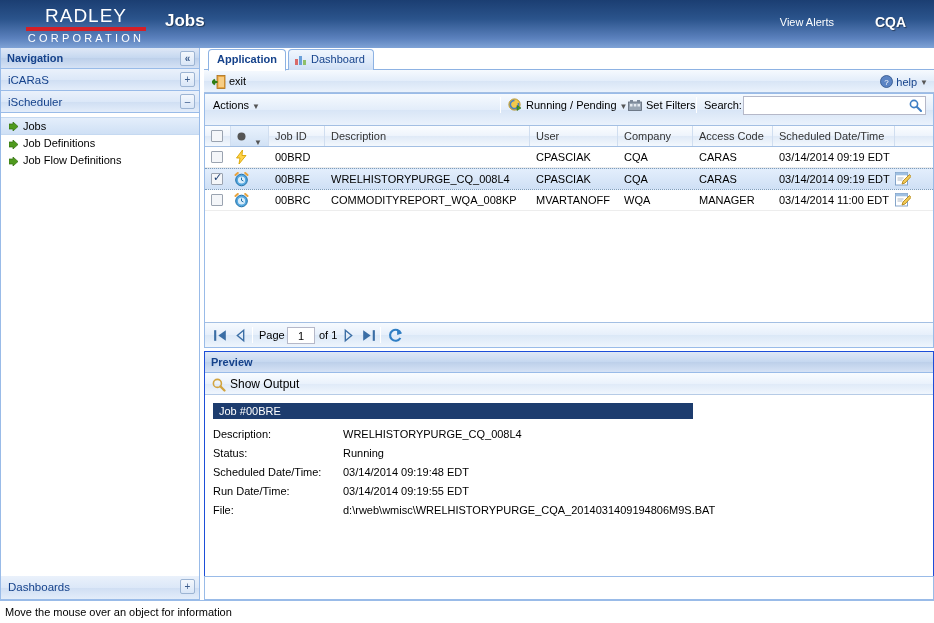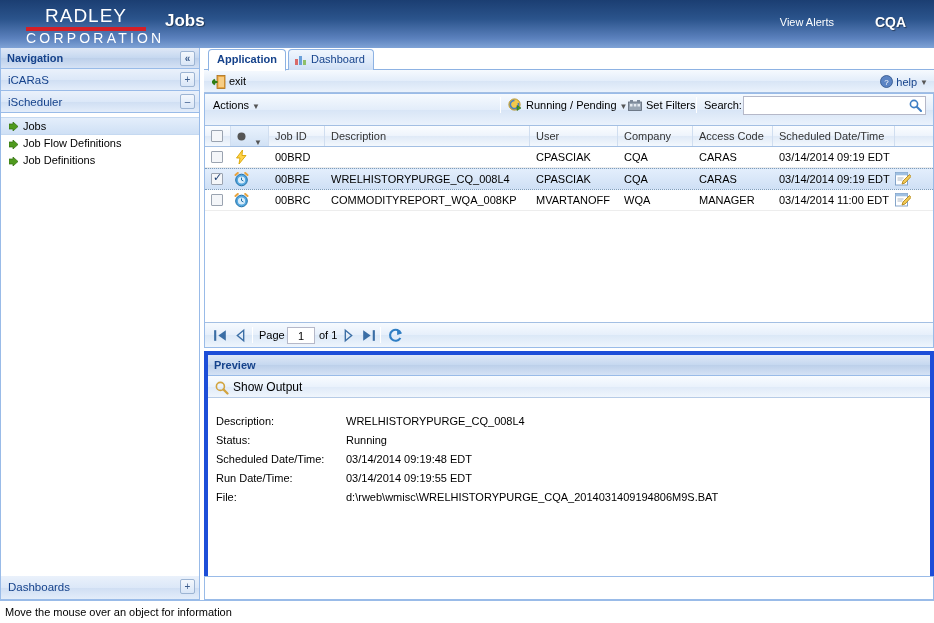--- a/index.html
+++ b/index.html
@@ -24,21 +24,21 @@
   }
   #logo-word {
     font-family: "Liberation Sans", sans-serif;
     font-size: 19px; letter-spacing: 1px; color: #ffffff; font-weight: 400;
     line-height: 20px;
   }
   #logo-rule {
     height: 4px; background: #d51f26; margin: 1px 0 2px 0;
   }
   #logo-sub {
-    font-size: 14px; letter-spacing: 3.2px; color: #ffffff; line-height: 10px;
+    font-size: 11px; letter-spacing: 3.2px; color: #ffffff; line-height: 10px;
   }
   #app-title {
     position: absolute; left: 165px; top: 11px;
     font-size: 17px; font-weight: bold; color: #ffffff;
     text-shadow: 1px 1px 1px rgba(0,0,0,.45);
   }
   #view-alerts {
     position: absolute; right: 100px; top: 16px;
     font-size: 11px; color: #ffffff; cursor: pointer;
   }
@@ -228,21 +228,21 @@
     font-family: "Liberation Sans", sans-serif; font-size: 11px; color: #000;
     padding: 0;
   }
   #pg-of { position: absolute; left: 114px; top: 6px; font-size: 11px; color: #000; }
   #pg-display { position: absolute; right: 10px; top: 6px; font-size: 11px; color: #000; margin-top: 22px; }
   .pg-sep { position: absolute; top: 4px; width: 1px; height: 16px; background: #c2d3e8; border-right:1px solid #fff; }
 
   
   #preview-panel {
     position: absolute; left: 0; top: 303px; width: 730px; height: 249px;
-    border: 4px solid #1d4ed8; background: #fff;
+    border: 1px solid #1d4ed8; background: #fff;
   }
   #preview-toolbar {
     height: 22px;
     background: linear-gradient(to bottom, #f9fcff, #eaf2fc 50%, #dfeaf8 51%, #f0f6fd);
     border-bottom: 1px solid #b6cbe6;
     position: relative;
   }
   #show-output {
     position: absolute; left: 6px; top: 3px; height: 17px; line-height: 17px;
     padding-left: 19px; font-size: 12px; color: #000; cursor: pointer;
@@ -308,27 +308,27 @@
     <div class="nav-item sel">
       <svg class="arrow-ic" viewBox="0 0 9 9">
         <path d="M0 2 h4 v-2 l5 4.5 -5 4.5 v-2 h-4 z" fill="#4f9a1e" stroke="#2f6b0d" stroke-width="0.7"></path>
       </svg>
       <span>Jobs</span>
     </div>
     <div class="nav-item">
       <svg class="arrow-ic" viewBox="0 0 9 9">
         <path d="M0 2 h4 v-2 l5 4.5 -5 4.5 v-2 h-4 z" fill="#4f9a1e" stroke="#2f6b0d" stroke-width="0.7"></path>
       </svg>
-      <span>Job Flow Definitions</span>
+      <span>Job Definitions</span>
     </div>
     <div class="nav-item">
       <svg class="arrow-ic" viewBox="0 0 9 9">
         <path d="M0 2 h4 v-2 l5 4.5 -5 4.5 v-2 h-4 z" fill="#4f9a1e" stroke="#2f6b0d" stroke-width="0.7"></path>
       </svg>
-      <span>Job Definitions</span>
+      <span>Job Flow Definitions</span>
     </div>
   </div>
 </div>
 
 <div id="dashboards-panel">
   <span class="lbl">Dashboards</span>
   <span class="panel-tool">+</span>
 </div>
 
 <div id="main">
@@ -516,20 +516,21 @@
       <div id="show-output">
         <svg width="14" height="14" viewBox="0 0 14 14" style="position:absolute;left:1px;top:2px;">
           <circle cx="5.4" cy="5.4" r="4" fill="none" stroke="#d2a43f" stroke-width="1.6"></circle>
           <path d="M8.4 8.4 L12.5 12.5" stroke="#d2a43f" stroke-width="2.2" stroke-linecap="round"></path>
         </svg>
         <span>Show Output</span>
       </div>
     </div>
 
     <div id="detail-area">
+      <div id="job-title-bar">Job #00BRE</div>
       <div style="height:6px"></div>
       <div class="drow">
         <span class="dlabel">Description:</span><span class="dvalue">WRELHISTORYPURGE_CQ_008L4</span>
       </div>
       <div class="drow">
         <span class="dlabel">Status:</span><span class="dvalue">Running</span>
       </div>
       <div class="drow">
         <span class="dlabel">Scheduled Date/Time:</span><span class="dvalue">03/14/2014 09:19:48 EDT</span>
       </div>

